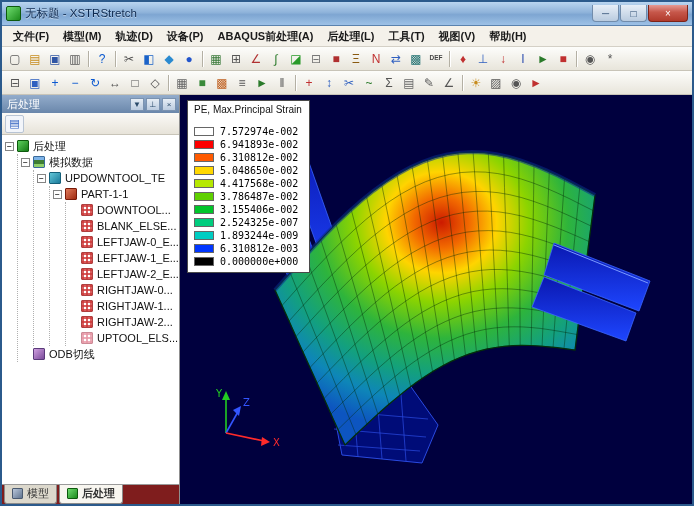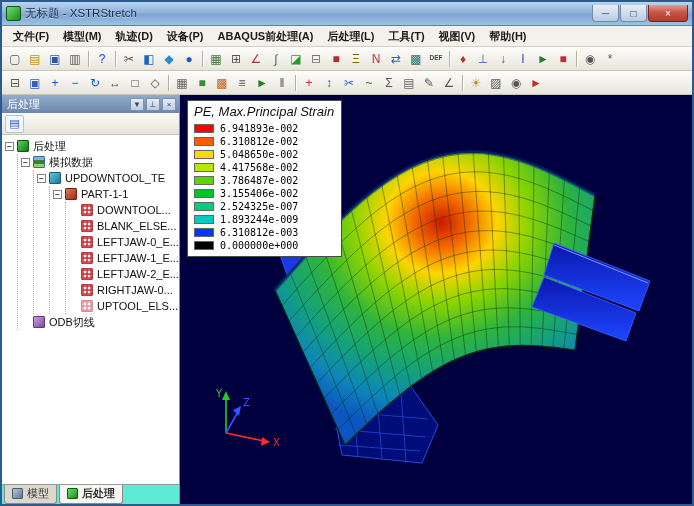--- a/index.html
+++ b/index.html
@@ -63,33 +63,33 @@
       repeating-linear-gradient(0deg,rgba(205,55,55,.8) 0 2px,transparent 2px 4px),
       repeating-linear-gradient(90deg,rgba(205,55,55,.8) 0 2px,transparent 2px 4px),#fff; }
   .ti-elset-light { border:1px solid #cc8a96; background:
       repeating-linear-gradient(0deg,rgba(230,150,165,.8) 0 2px,transparent 2px 4px),
       repeating-linear-gradient(90deg,rgba(230,150,165,.8) 0 2px,transparent 2px 4px),#fff; }
   .ti-odbcut { background:linear-gradient(135deg,#d0a0e0,#7a4a9a); border:1px solid #5a3a7a; }
   .tree-children { margin-left:12px; padding-left:3px; border-left:1px dotted #b0b0b0; }
   .tree-label { color:#111; overflow:hidden; }
 
   .tabs { height:20px; flex:none; display:flex; align-items:flex-start; padding:0 2px;
-    background:#5eead4; border-top:1px solid #9a9a9a; }
+    background:#7f1d1d; border-top:1px solid #9a9a9a; }
   .tab { display:flex; align-items:center; padding:1px 7px 2px; margin-right:2px; font-size:11px;
     border:1px solid #8a8a8a; border-top:none; border-radius:0 0 3px 3px; background:#dcd8cc; color:#333; }
   .tab.active { background:#f8f6f0; font-weight:bold; }
   .tab-icon { width:11px; height:11px; margin-right:4px; border-radius:1px; }
   .tab-icon.model { background:linear-gradient(135deg,#b9c6d9,#60748f); border:1px solid #4a5a70; }
   .tab-icon.post  { background:linear-gradient(135deg,#6fdc6f,#1b8a1b); border:1px solid #0d5a0d; }
 
   
   .viewport { flex:1; position:relative; min-width:0; }
   .viewport svg { position:absolute; inset:0; }
   .legend { position:absolute; top:5px; left:7px; z-index:2; background:#fff; border:1px solid #4a4a4a; padding:3px 7px 4px 6px; }
-  .legend-title { font-size:13px; color:#111; margin-bottom:3px; white-space:nowrap;font-style:italic; }
+  .legend-title { font-size:10px; color:#111; margin-bottom:10px; white-space:nowrap; }
   .legend-row { display:flex; align-items:center; height:13px; }
   .legend-swatch { width:20px; height:9px; flex:none; border:1px solid #666; margin-right:6px; }
   .legend-value { font:10px "DejaVu Sans Mono",monospace; color:#000; white-space:nowrap; }
 
   
   .statusbar { height:20px; flex:none; position:relative; display:flex; align-items:center; padding-left:7px;
     background:linear-gradient(#f3f0e8,#ded9cb); border-top:1px solid #b4b0a4; font-size:11px; color:#222; }
   .sb-cells { margin-left:auto; margin-right:18px; display:flex; }
   .sb-cell { width:36px; height:14px; line-height:13px; text-align:center; font-size:9.5px; color:#9c9c9c;
     border:1px solid; border-color:#a8a494 #fff #fff #a8a494; margin-left:2px; }
@@ -366,20 +366,30 @@
                     <span class="ti ti-elset"></span>
                     <span class="tree-label">LEFTJAW-2_E...</span>
                   </div>
                   <div class="tree-row">
                     <span class="exp-spacer"></span>
                     <span class="ti ti-elset"></span>
                     <span class="tree-label">RIGHTJAW-0...</span>
                   </div>
                   <div class="tree-row">
                     <span class="exp-spacer"></span>
+                    <span class="ti ti-elset"></span>
+                    <span class="tree-label">RIGHTJAW-1...</span>
+                  </div>
+                  <div class="tree-row">
+                    <span class="exp-spacer"></span>
+                    <span class="ti ti-elset"></span>
+                    <span class="tree-label">RIGHTJAW-2...</span>
+                  </div>
+                  <div class="tree-row">
+                    <span class="exp-spacer"></span>
                     <span class="ti ti-elset-light"></span>
                     <span class="tree-label">UPTOOL_ELS...</span>
                   </div>
                 </div>
               </div>
             </div>
             <div class="tree-row">
               <span class="exp-spacer"></span>
               <span class="ti ti-odbcut"></span>
               <span class="tree-label">ODB切线</span>
@@ -395,20 +405,24 @@
           <span class="tab-icon post"></span>
           <span>后处理</span>
         </span>
       </div>
     </div>
 
     <div class="viewport" id="viewport" style="background: rgb(0, 0, 62);">
       <div class="legend">
         <div class="legend-title">PE, Max.Principal Strain</div>
         <div id="legend-rows">
+            <div class="legend-row">
+              <span class="legend-swatch" style="background: rgb(255, 255, 255);"></span>
+              <span class="legend-value">7.572974e-002</span>
+            </div>
             <div class="legend-row">
               <span class="legend-swatch" style="background: rgb(254, 0, 0);"></span>
               <span class="legend-value">6.941893e-002</span>
             </div>
             <div class="legend-row">
               <span class="legend-swatch" style="background: rgb(255, 90, 0);"></span>
               <span class="legend-value">6.310812e-002</span>
             </div>
             <div class="legend-row">
               <span class="legend-swatch" style="background: rgb(255, 216, 0);"></span>

